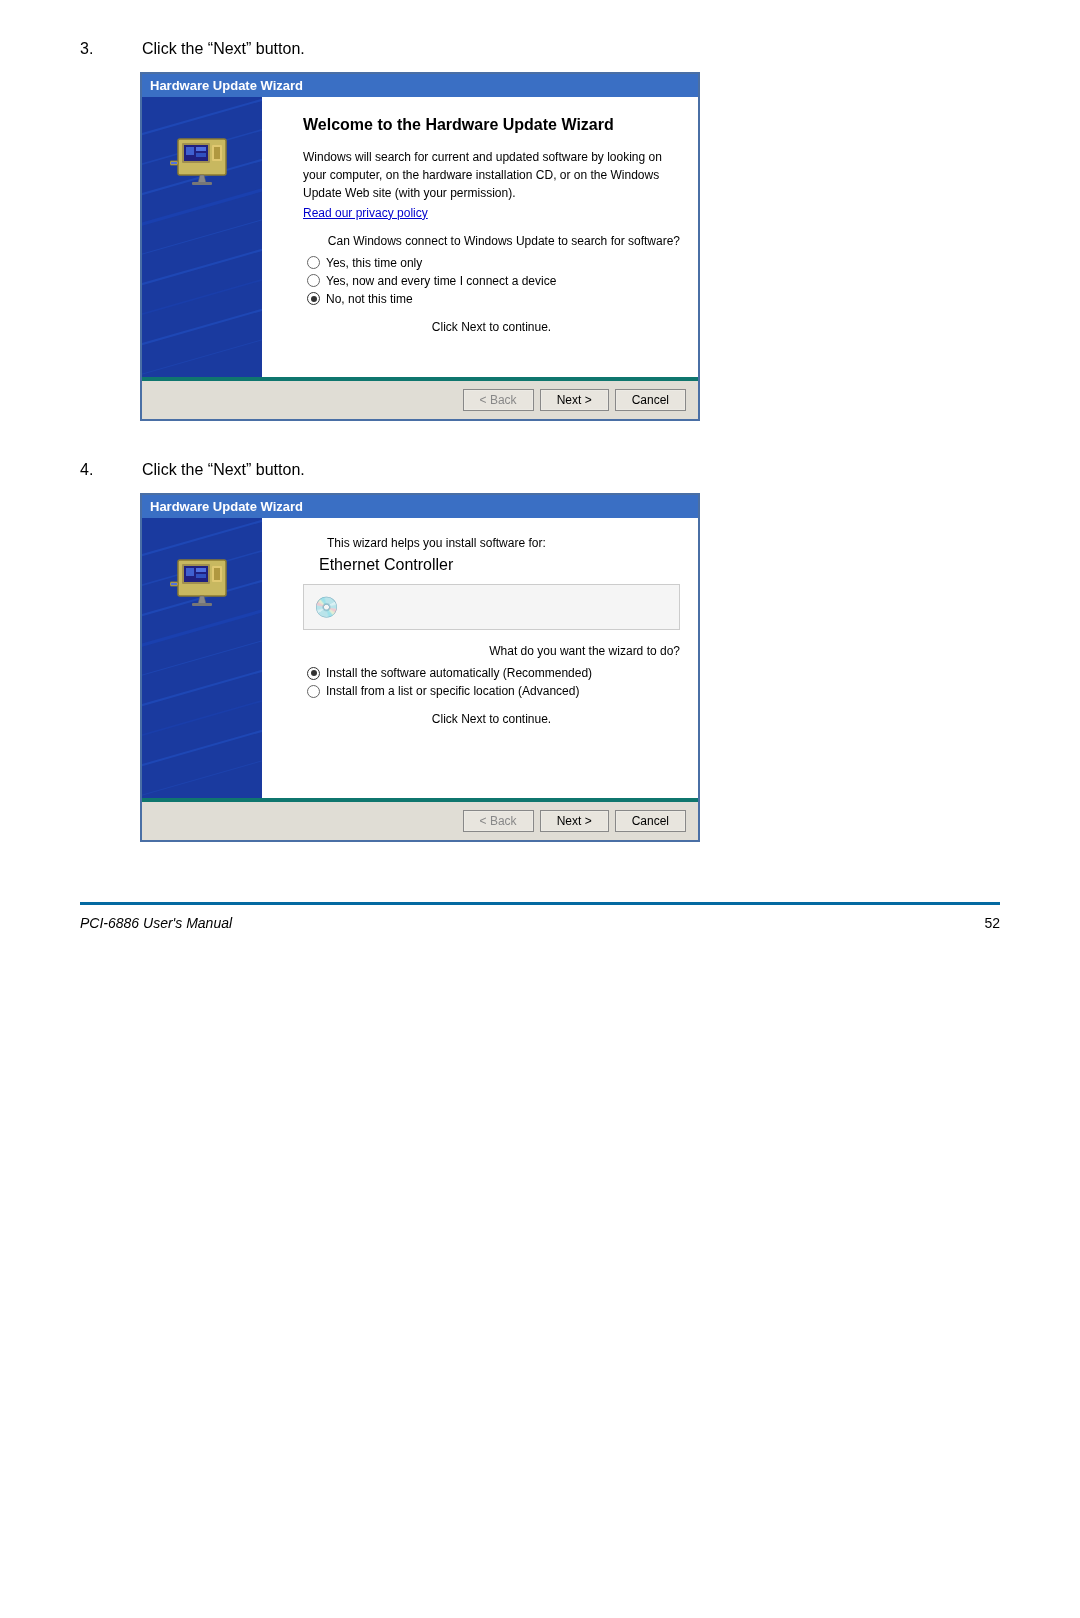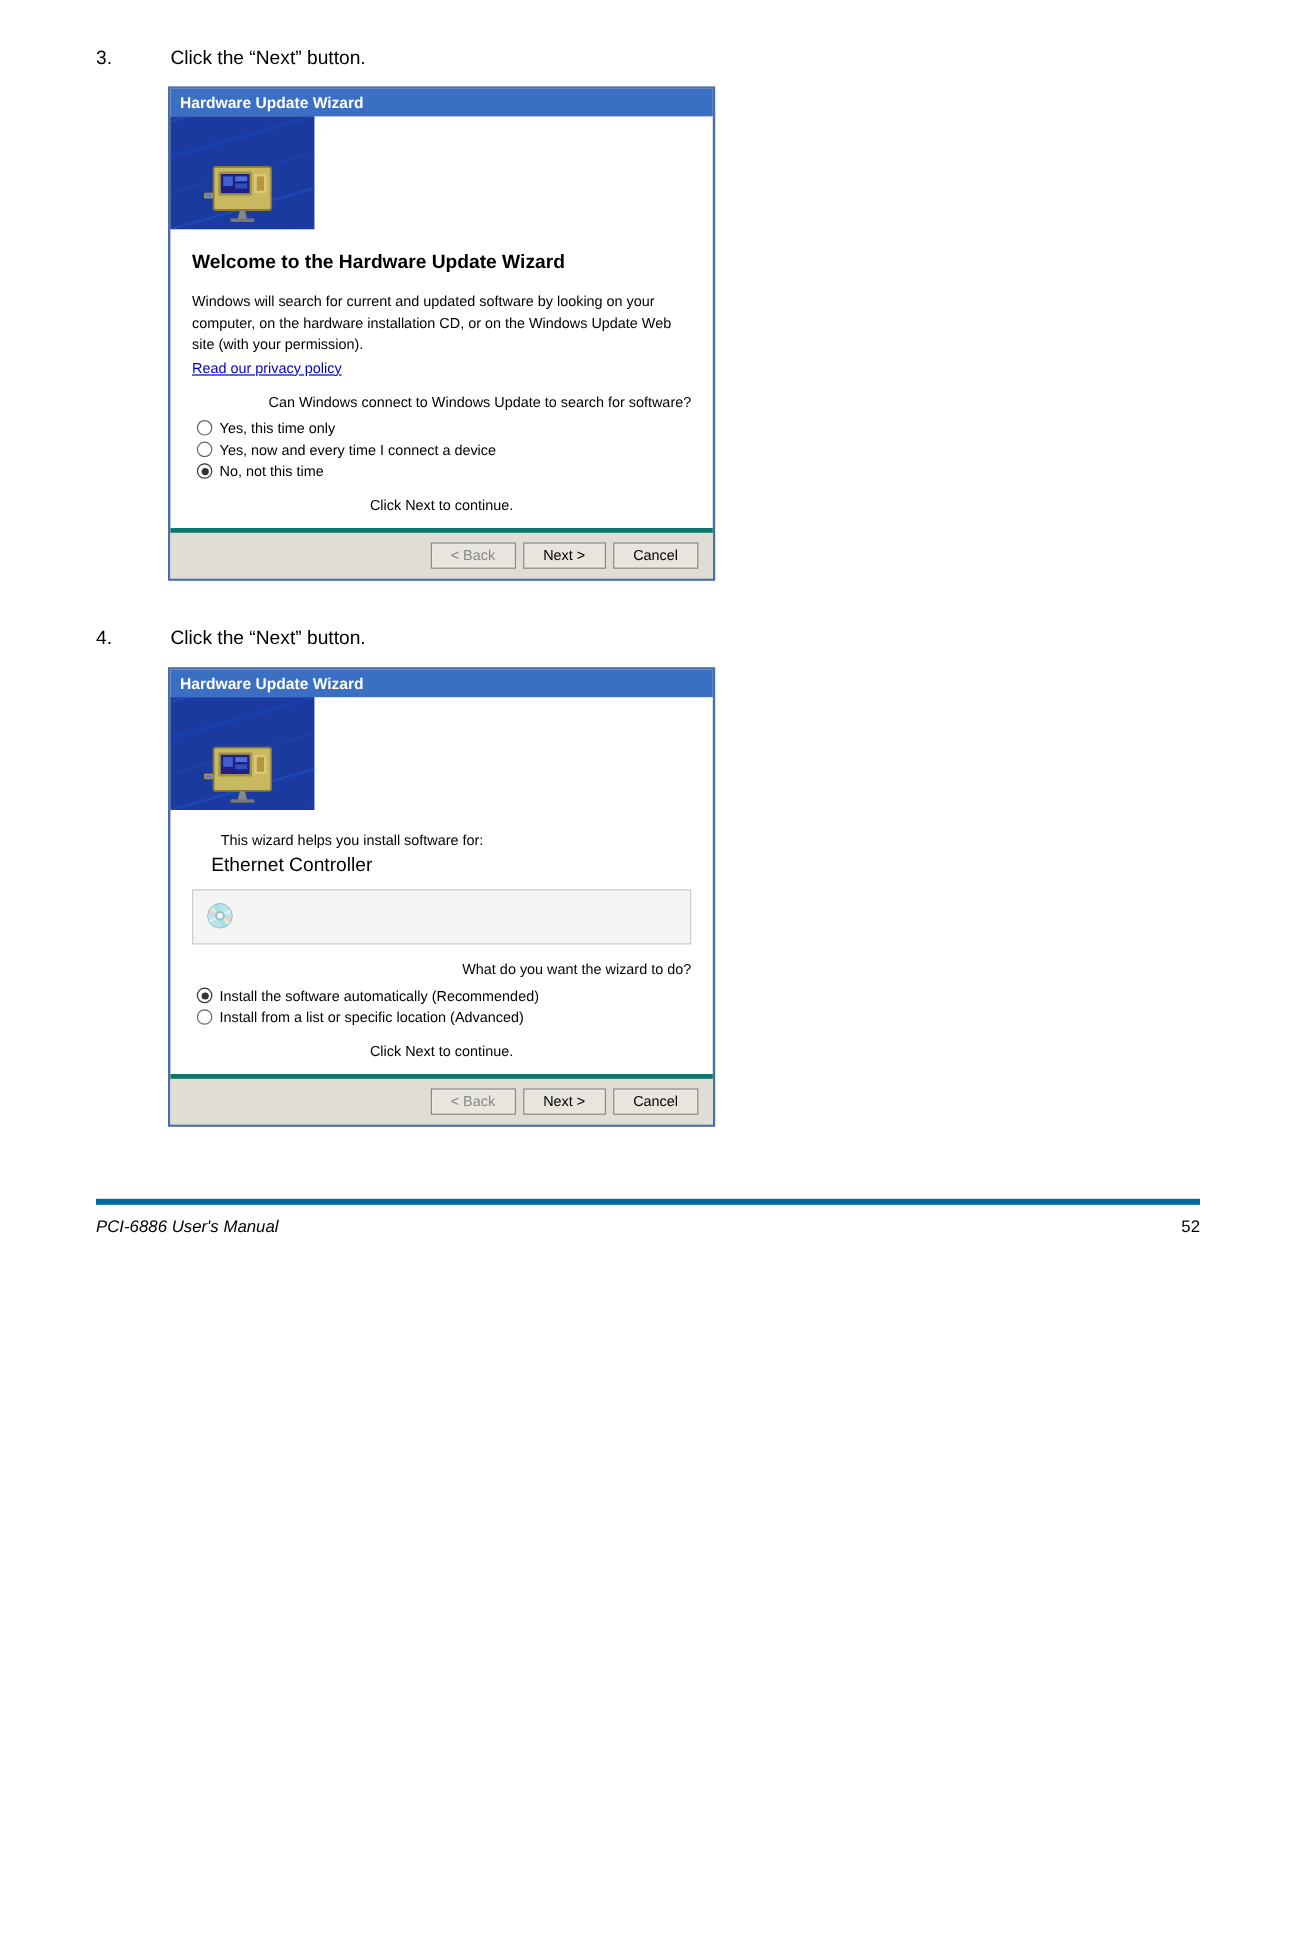--- a/index.html
+++ b/index.html
@@ -20,39 +20,40 @@
       display: flex;
       gap: 32px;
     }
 
     .step-number {
       min-width: 30px;
     }
 
     .wizard-window {
       border: 2px solid #4a6fa5;
-      width: 456px;
+      width: 560px;
       margin-left: 60px;
       margin-bottom: 40px;
       background: #fff;
     }
 
     .wizard-titlebar {
       background: #3a6fc4;
       color: #fff;
       font-size: 13px;
       font-weight: bold;
       padding: 4px 8px;
       font-family: 'Tahoma', Arial, sans-serif;
     }
 
     .wizard-body {
       display: flex;
-      flex-direction: column;
+      flex-direction: row;
       min-height: 280px;
+      gap: 23px;
     }
 
     .wizard-sidebar {
       width: 120px;
       background: #1a3a8f;
       flex-shrink: 0;
       display: flex;
       align-items: flex-start;
       justify-content: center;
       padding-top: 20px;
@@ -202,21 +203,21 @@
       font-size: 16px;
       margin-bottom: 10px;
     }
 
     .footer-manual {
       display: flex;
       justify-content: space-between;
       align-items: flex-end;
       margin-top: 60px;
       padding-top: 10px;
-      border-top: 5px solid #0369a1;
+      border-top: 3px solid #0369a1;
     }
 
     .manual-title {
       font-style: italic;
       font-size: 14px;
     }
 
     .page-number {
       font-size: 14px;
     }

